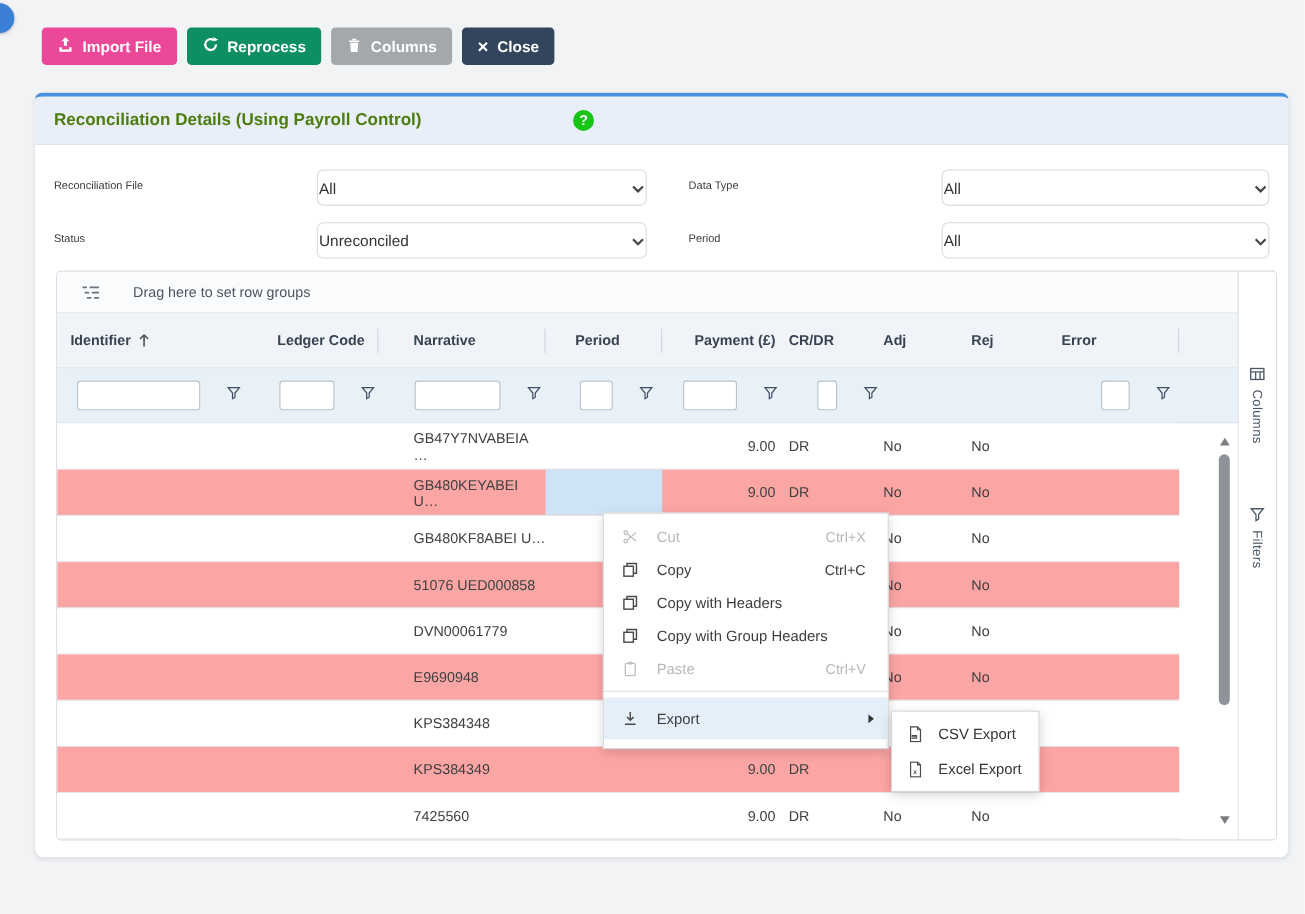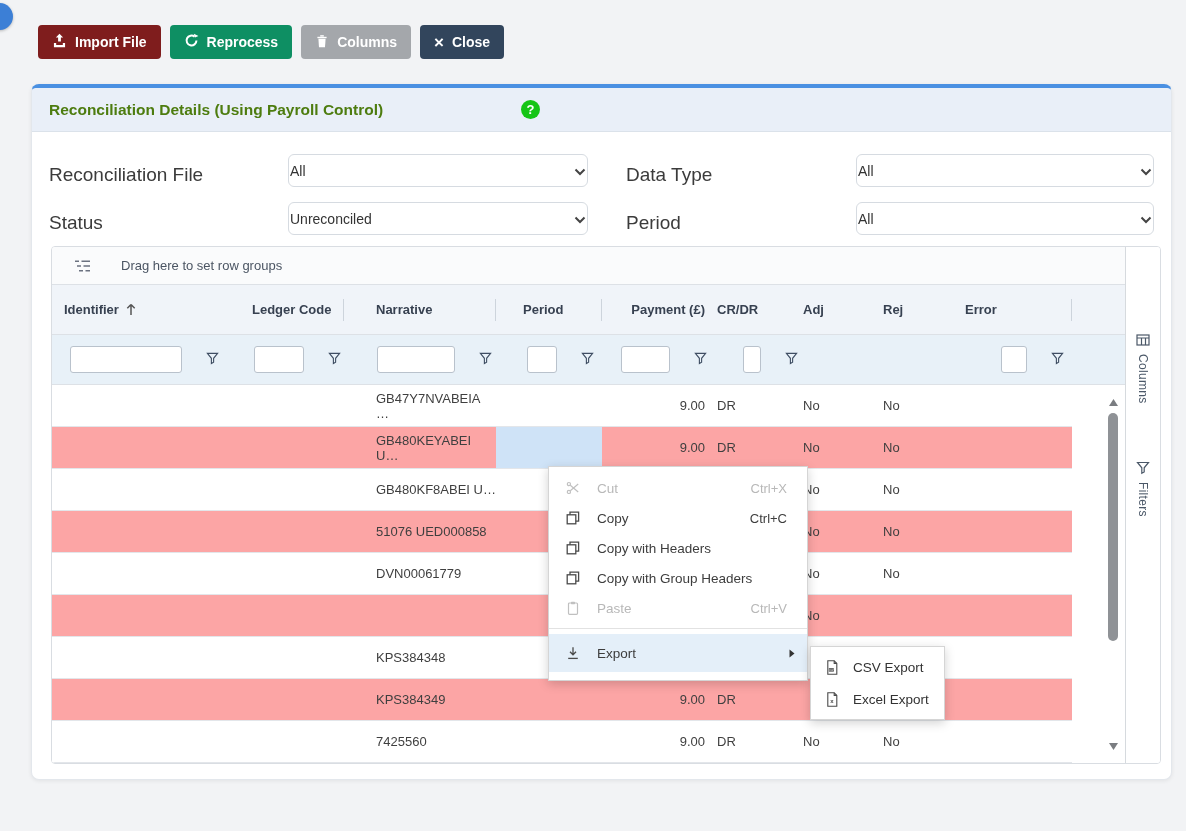--- a/index.html
+++ b/index.html
@@ -9,39 +9,39 @@
 
   
   .edge-circle { position:absolute; left:-14px; top:3px; width:27px; height:27px; border-radius:50%;
     background:#3c7fd6; box-shadow:0 1px 3px rgba(0,0,0,.25); }
 
   
   .toolbar { position:absolute; left:38px; top:25px; display:flex; gap:9px; }
   .btn { display:inline-flex; align-items:center; gap:8px; height:34px; padding:0 14px;
     border:none; border-radius:4px; color:#fff; font-size:14px; font-weight:700; cursor:pointer;
     font-family:inherit; }
-  .btn-import { background:#7f1d1d; }
+  .btn-import { background:#ec4899; }
   .btn-reprocess { background:#0e8f63; }
   .btn-delete { background:#a4a7ab; }
   .btn-close { background:#32455c; }
   .btn .x-glyph { font-size:17px; font-weight:700; line-height:1; }
 
   
   .card { position:absolute; left:31px; top:84px; width:1141px; height:696px; background:#fff;
     border:1px solid #e3e7ec; border-top:4px solid #4a90e2; border-radius:8px;
     box-shadow:0 1px 4px rgba(0,0,0,.07); }
   .card-header { position:absolute; left:0; top:0; width:100%; height:44px; background:#e9eff8;
     border-bottom:1px solid #dbe2ea; border-radius:4px 4px 0 0; display:flex; align-items:center; }
   .card-title { margin-left:17px; font-size:15.5px; font-weight:700; color:#4d7c0f; }
   .help-icon { position:absolute; left:489px; top:12px; width:19px; height:19px; border-radius:50%;
     background:#16c516; color:#fff; font-size:13px; font-weight:700; display:flex;
     align-items:center; justify-content:center; cursor:pointer; }
 
   
-  .f-label { position:absolute; font-size:19px; color:#3b3b3b; }
+  .f-label { position:absolute; font-size:10px; color:#3b3b3b; }
   .select { position:absolute; height:33px; background:#fff; border:1px solid #d6dbe1;
     border-radius:6px; display:flex; align-items:center; padding:0 1px; font-size:14px;
     color:#333; cursor:pointer; }
   .select .chev { margin-left:auto; }
 
   
   .grid { position:absolute; left:19px; top:158px; width:1110px; height:518px;
     border:1px solid #d9dde2; border-radius:4px; overflow:hidden; display:flex; background:#fff; }
   .grid-main { width:1075px; display:flex; flex-direction:column; }
   .drag-bar { height:38px; background:#fafbfc; border-bottom:1px solid #dde1e6; display:flex;
@@ -351,20 +351,21 @@
             <div class="cell c-pay"></div>
             <div class="cell c-crdr"></div>
             <div class="cell c-adj">No</div>
             <div class="cell c-rej">No</div>
             <div class="cell c-err"></div>
           </div>
 
           <div class="row alt cols">
             <div class="cell c-id"></div>
             <div class="cell c-ledger"></div>
+            <div class="cell c-narr">E9690948</div>
             <div class="cell c-period"></div>
             <div class="cell c-pay"></div>
             <div class="cell c-crdr"></div>
             <div class="cell c-adj">No</div>
             <div class="cell c-rej">No</div>
             <div class="cell c-err"></div>
           </div>
 
           <div class="row cols">
             <div class="cell c-id"></div>

